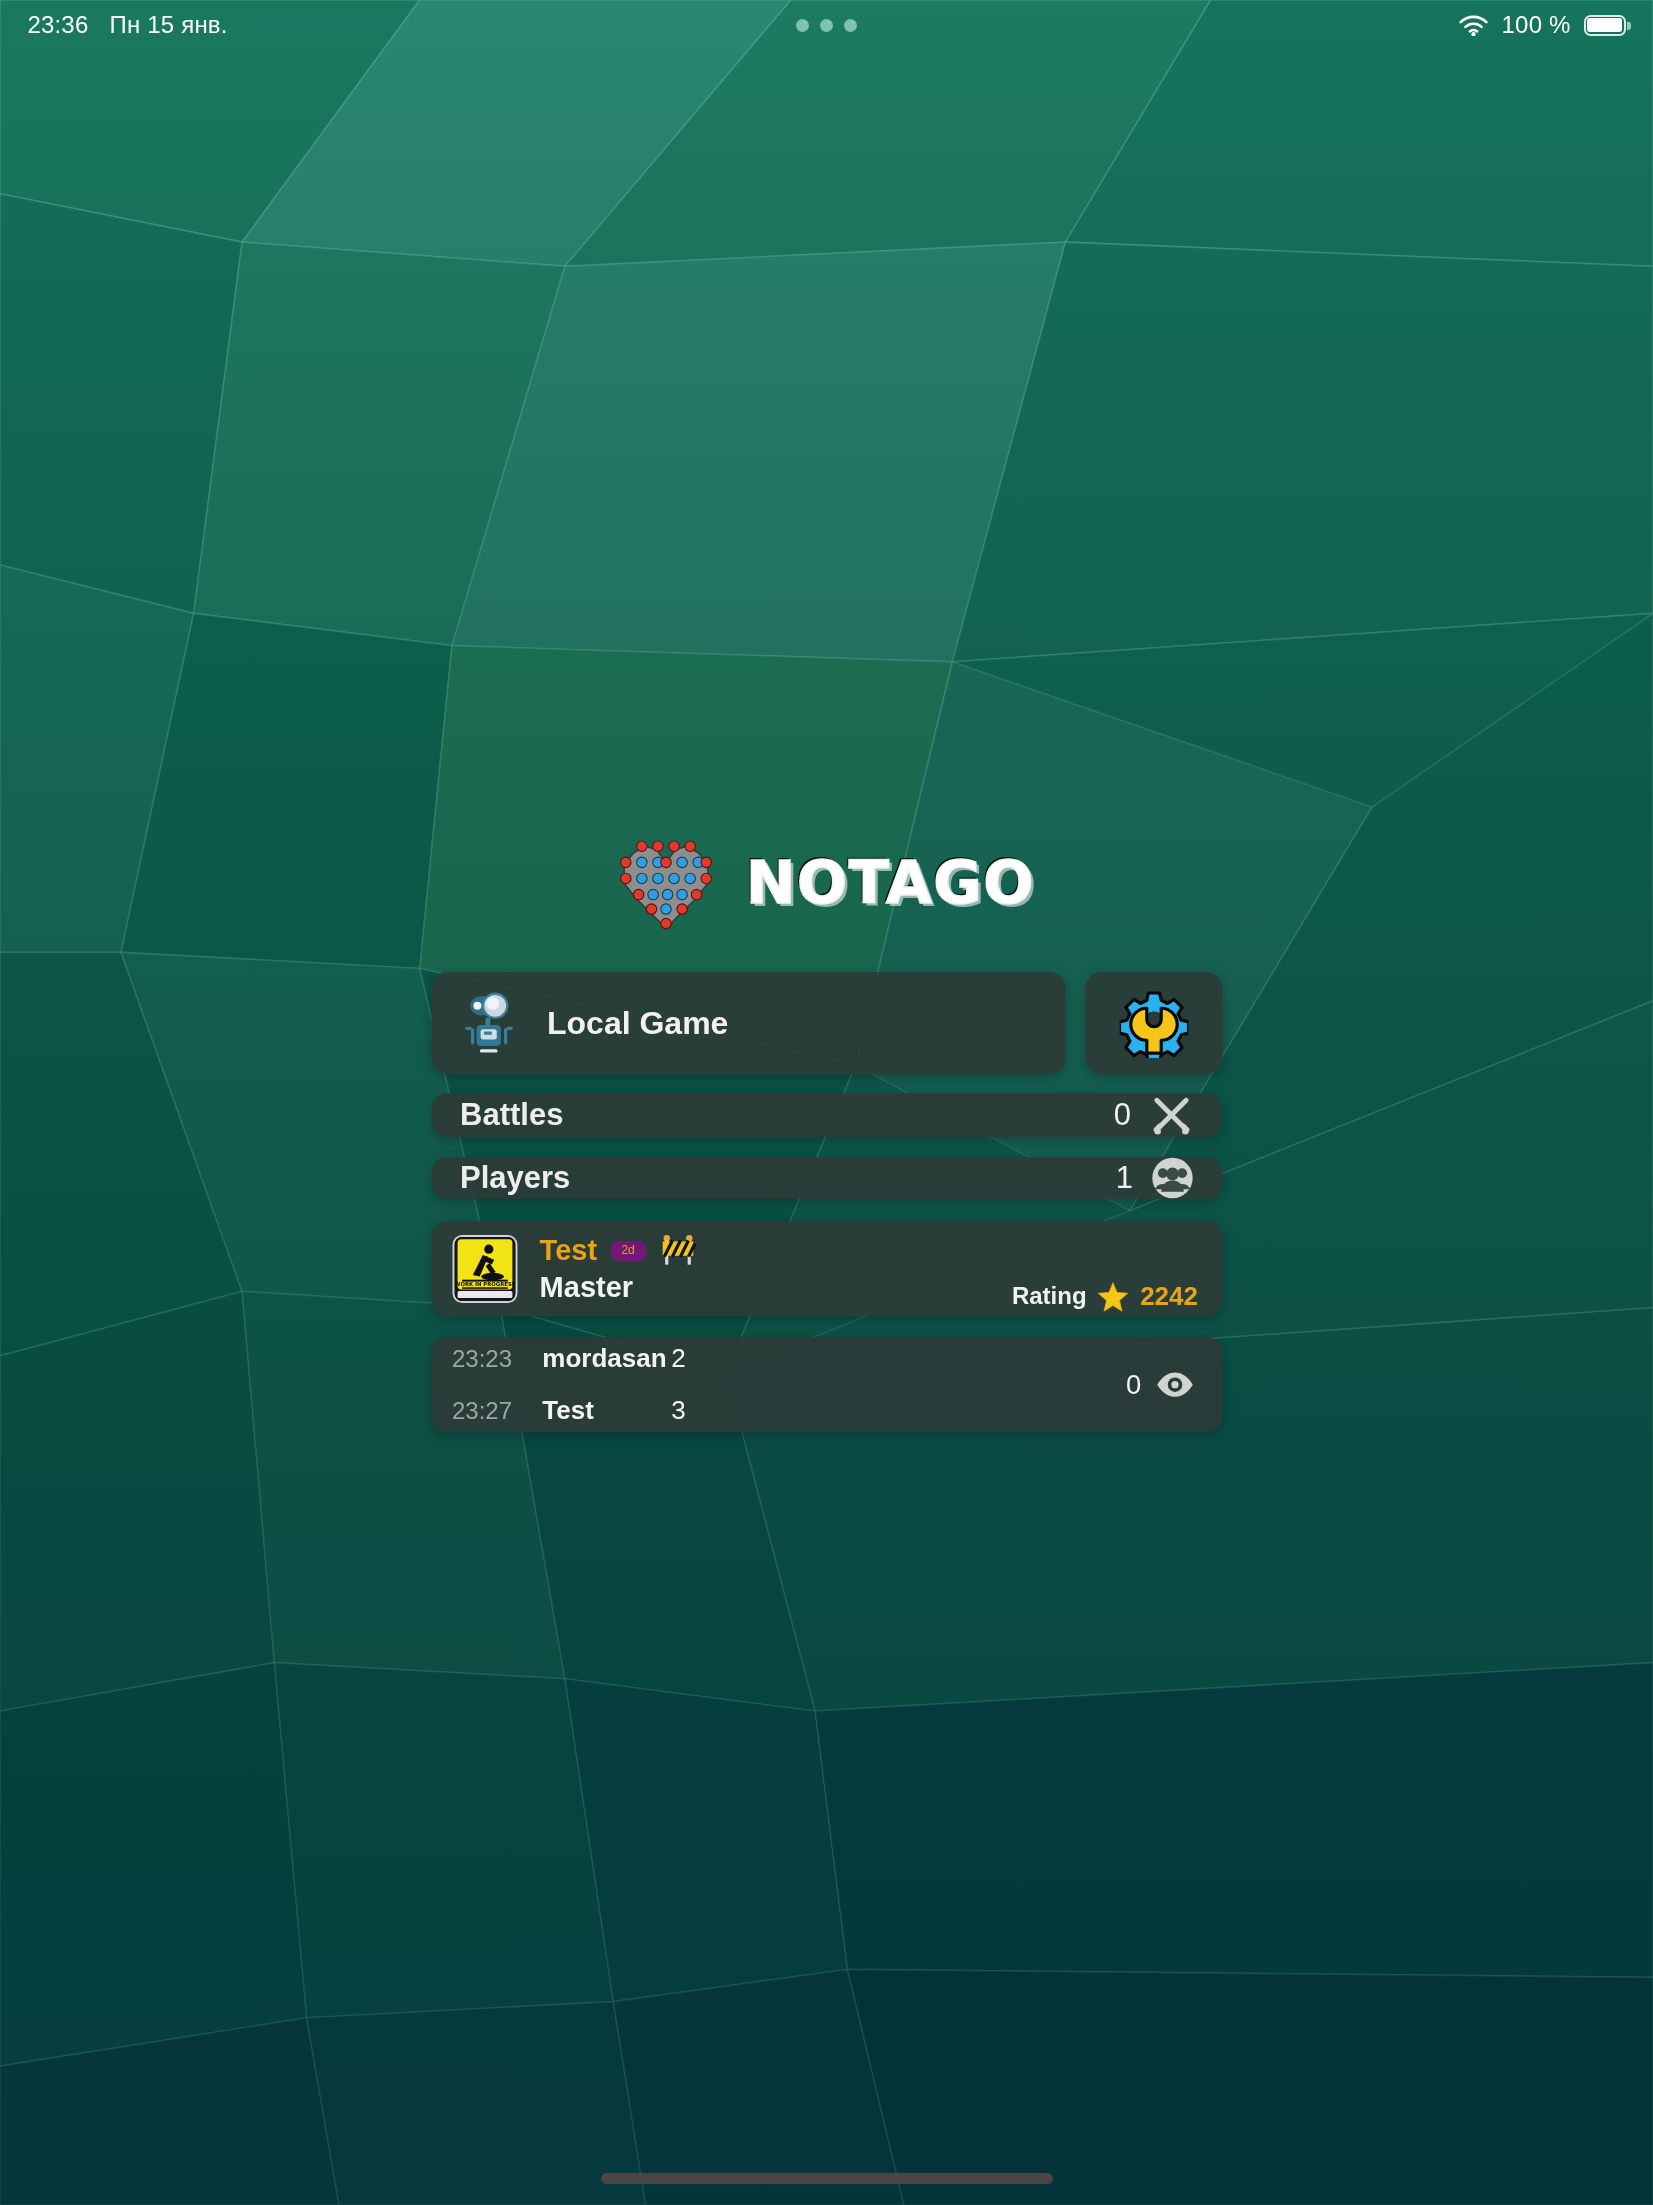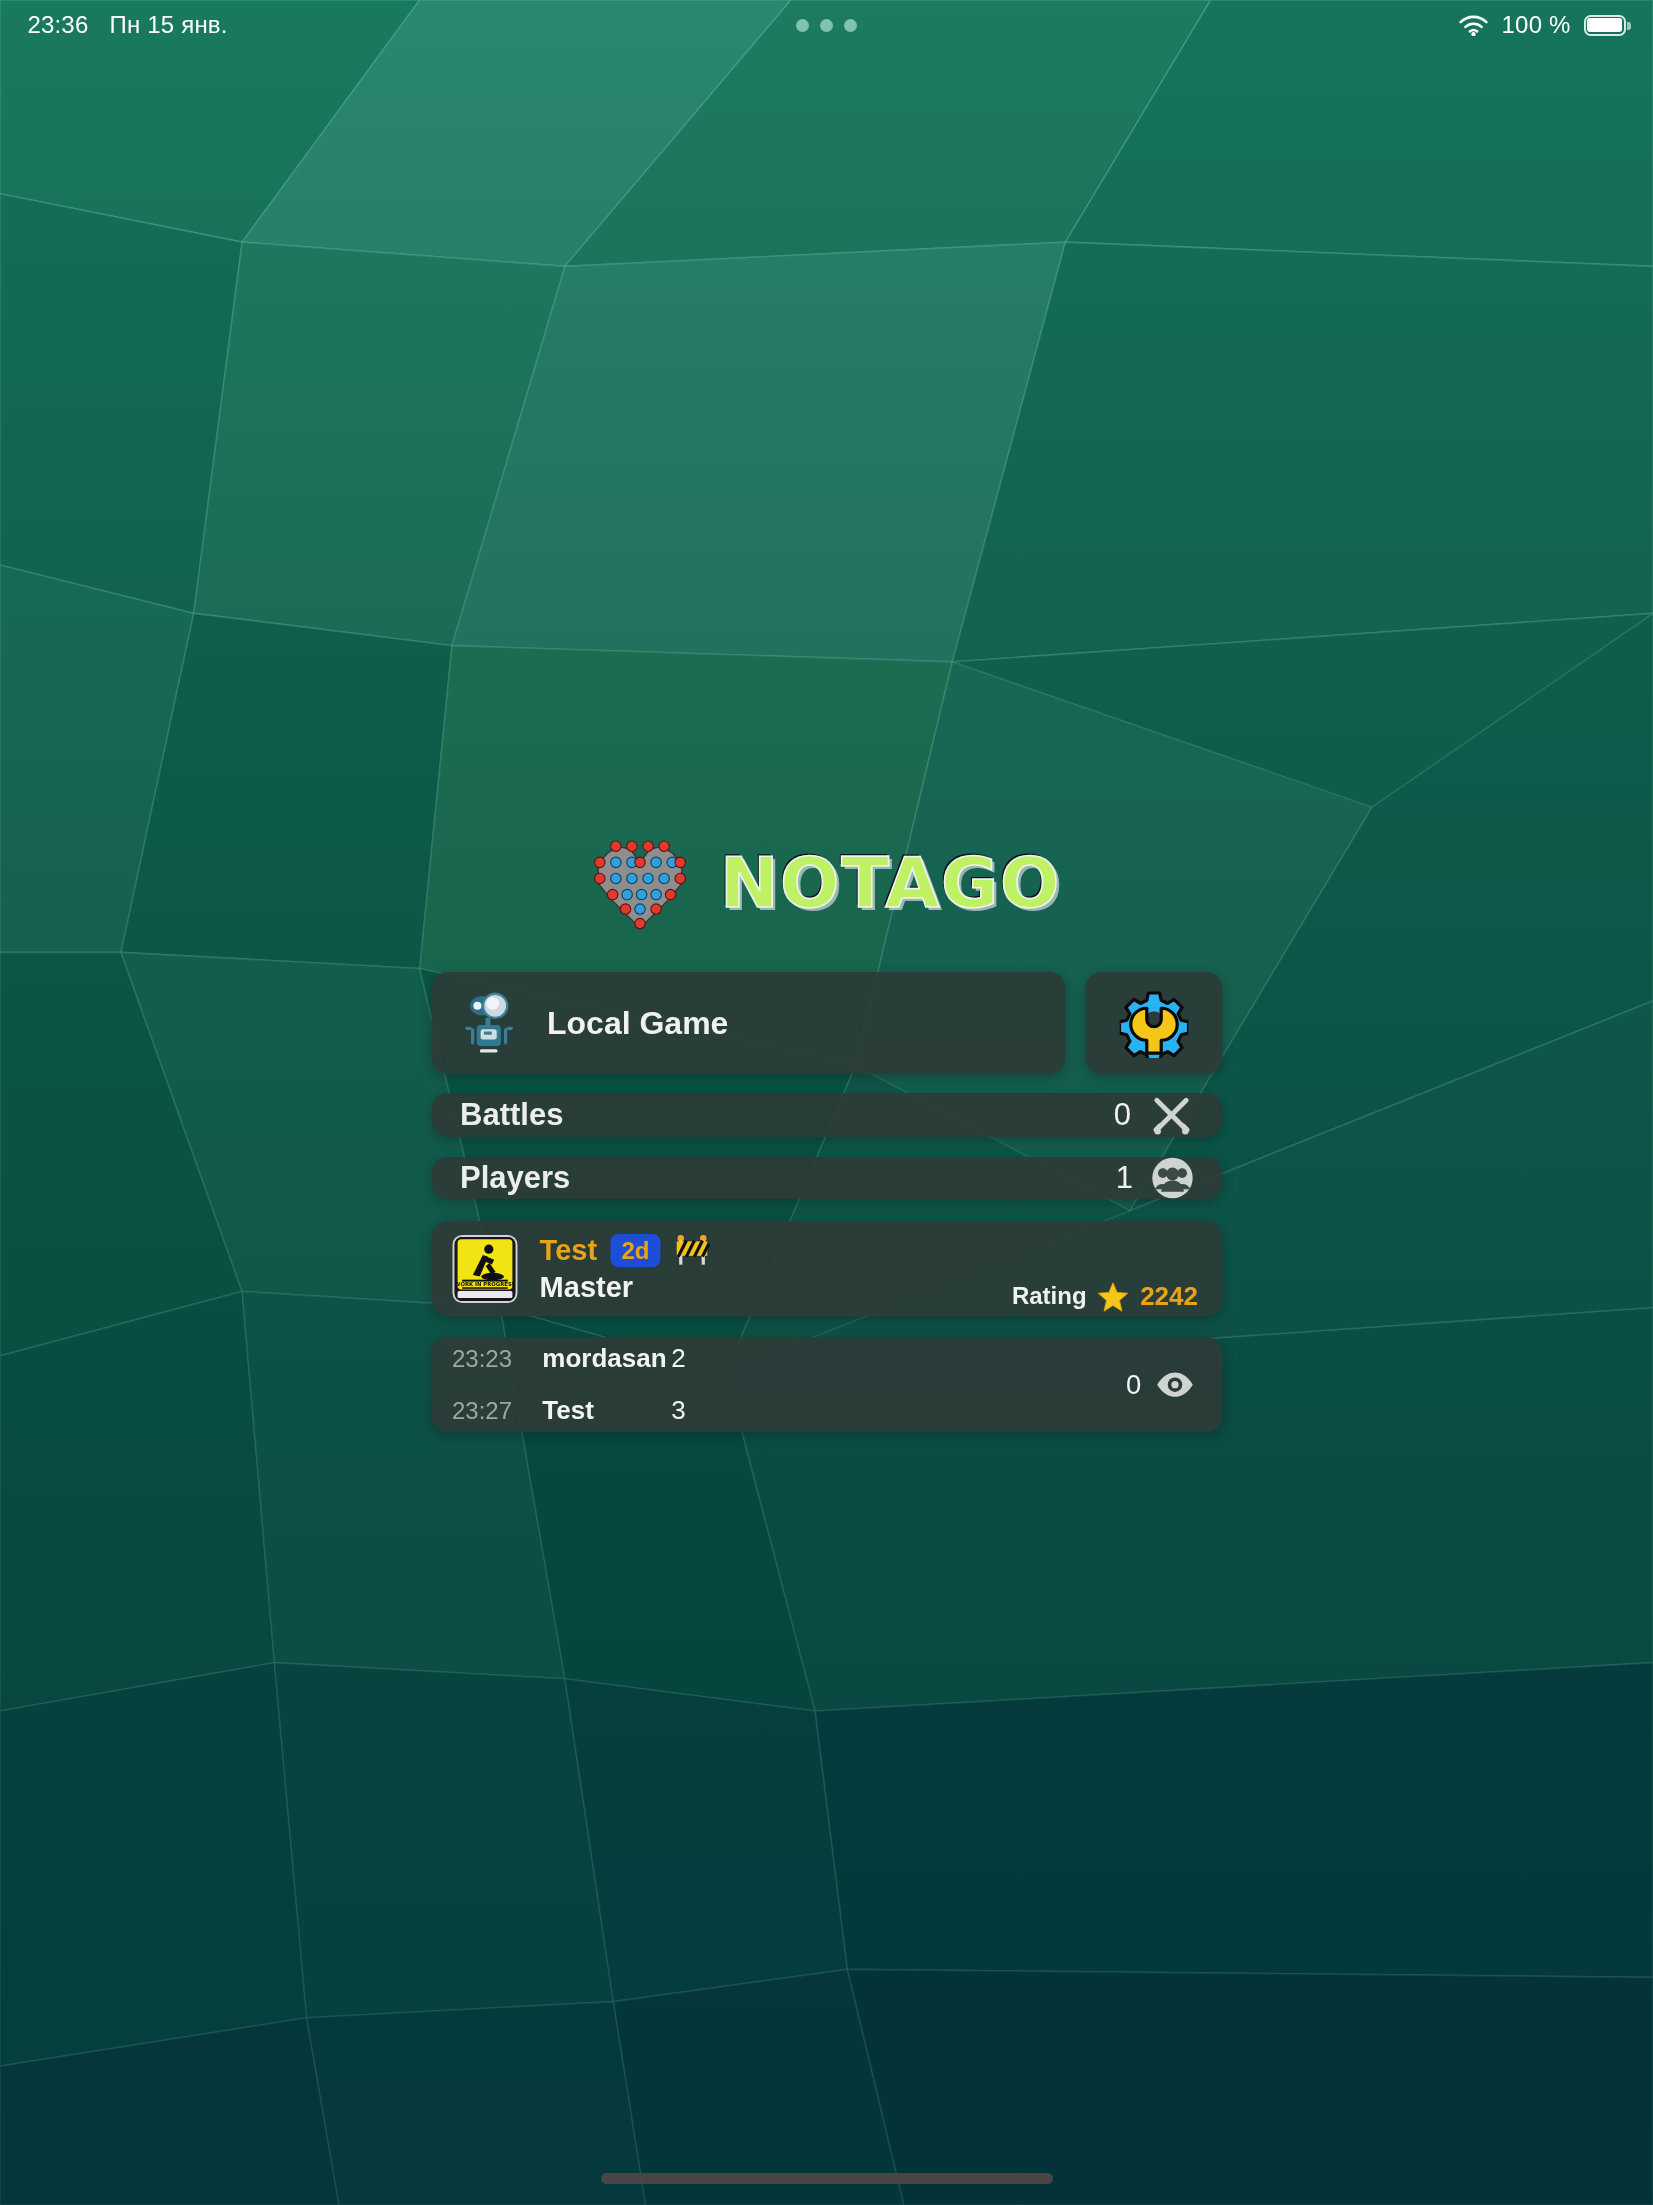--- a/index.html
+++ b/index.html
@@ -71,23 +71,23 @@
     z-index: 10;
   }
 
   
   #logo-row {
     display: flex; align-items: center; justify-content: center;
     gap: 31px; margin-bottom: 42px;
   }
   #logo-heart { width: 97px; height: 95px; display: block; }
   #logo-text {
-    font-size: 70px; font-weight: 900;
+    font-size: 59px; font-weight: 900;
     letter-spacing: 1.6px;
-    color: #bef264;
+    color: #ffffff;
     -webkit-text-stroke: 1.6px #f2f2f2;
     text-shadow: 3.2px 3.2px 0 rgba(255,255,255,.55), -1.6px -1.6px 0 rgba(0,0,0,.8);
     font-family: "DejaVu Sans", sans-serif;
     line-height: 1;
   }
 
   
   .card {
     background: rgba(44,59,56,0.93);
     border-radius: 16px;
@@ -137,22 +137,22 @@
     overflow: hidden;
     display: block;
   }
   #avatar svg { display: block; width: 100%; height: 100%; }
   #profile-texts { margin-left: 22.6px; display: flex; flex-direction: column; gap: 3.2px; }
   #profile-line1 { display: flex; align-items: center; gap: 13px; }
   #profile-name {
     font-size: 29px; font-weight: 700; color: #e8a317;
   }
   #badge-age {
-    background: #1d4ed8; color: #e8a317;
-    font-size: 24px; font-weight: 700;
+    background: #701a75; color: #e8a317;
+    font-size: 12px; font-weight: 400;
     border-radius: 8px; padding: 3.2px 11.3px;
     line-height: 1.1;
   }
   .barrier-icon { width: 37px; height: 34px; display: block; }
   #profile-rank { font-size: 29px; font-weight: 700; color: #f2f4f3; }
   #rating-wrap {
     margin-left: auto; display: flex; align-items: center; gap: 11.3px;
     align-self: flex-end; margin-bottom: 4.8px;
   }
   #rating-label { font-size: 24px; font-weight: 700; color: #f0f2f1; }

